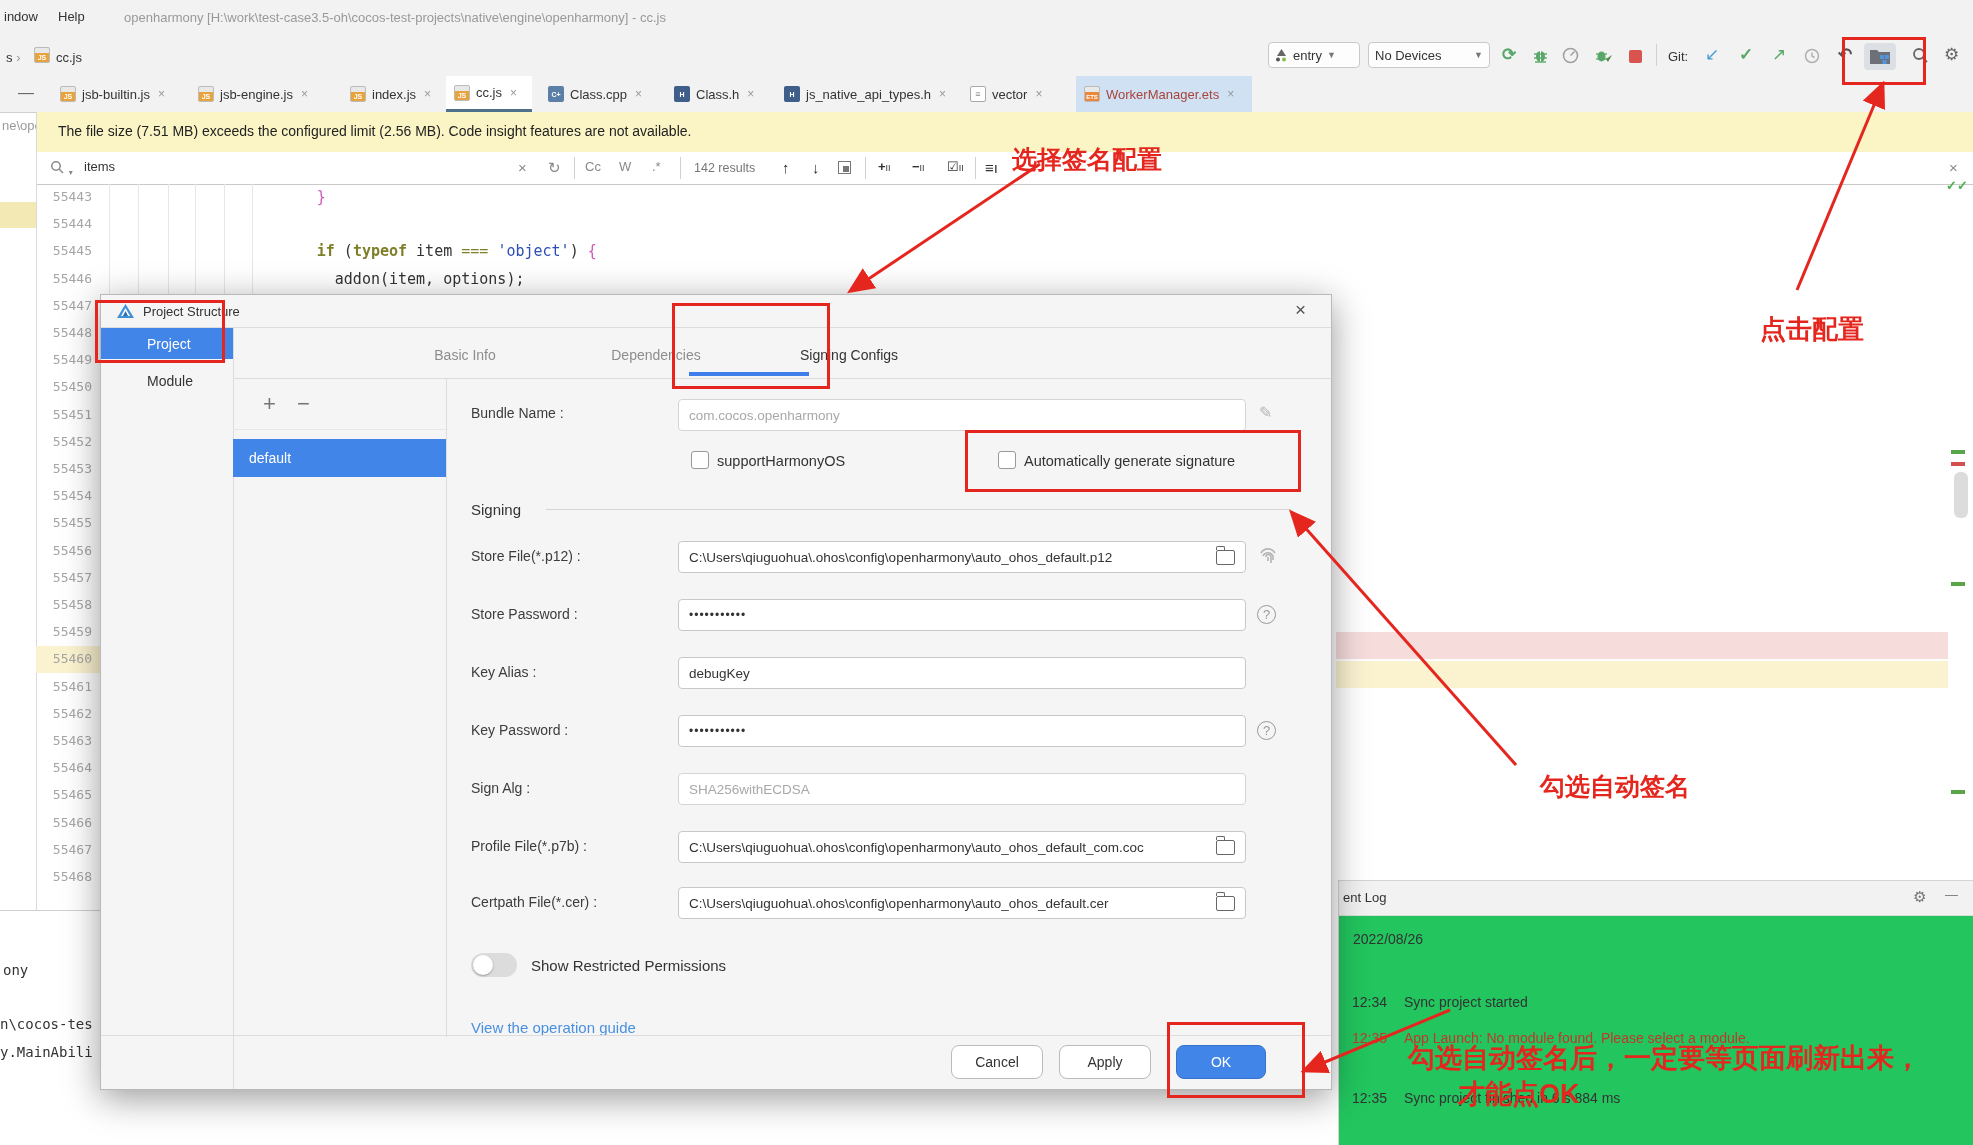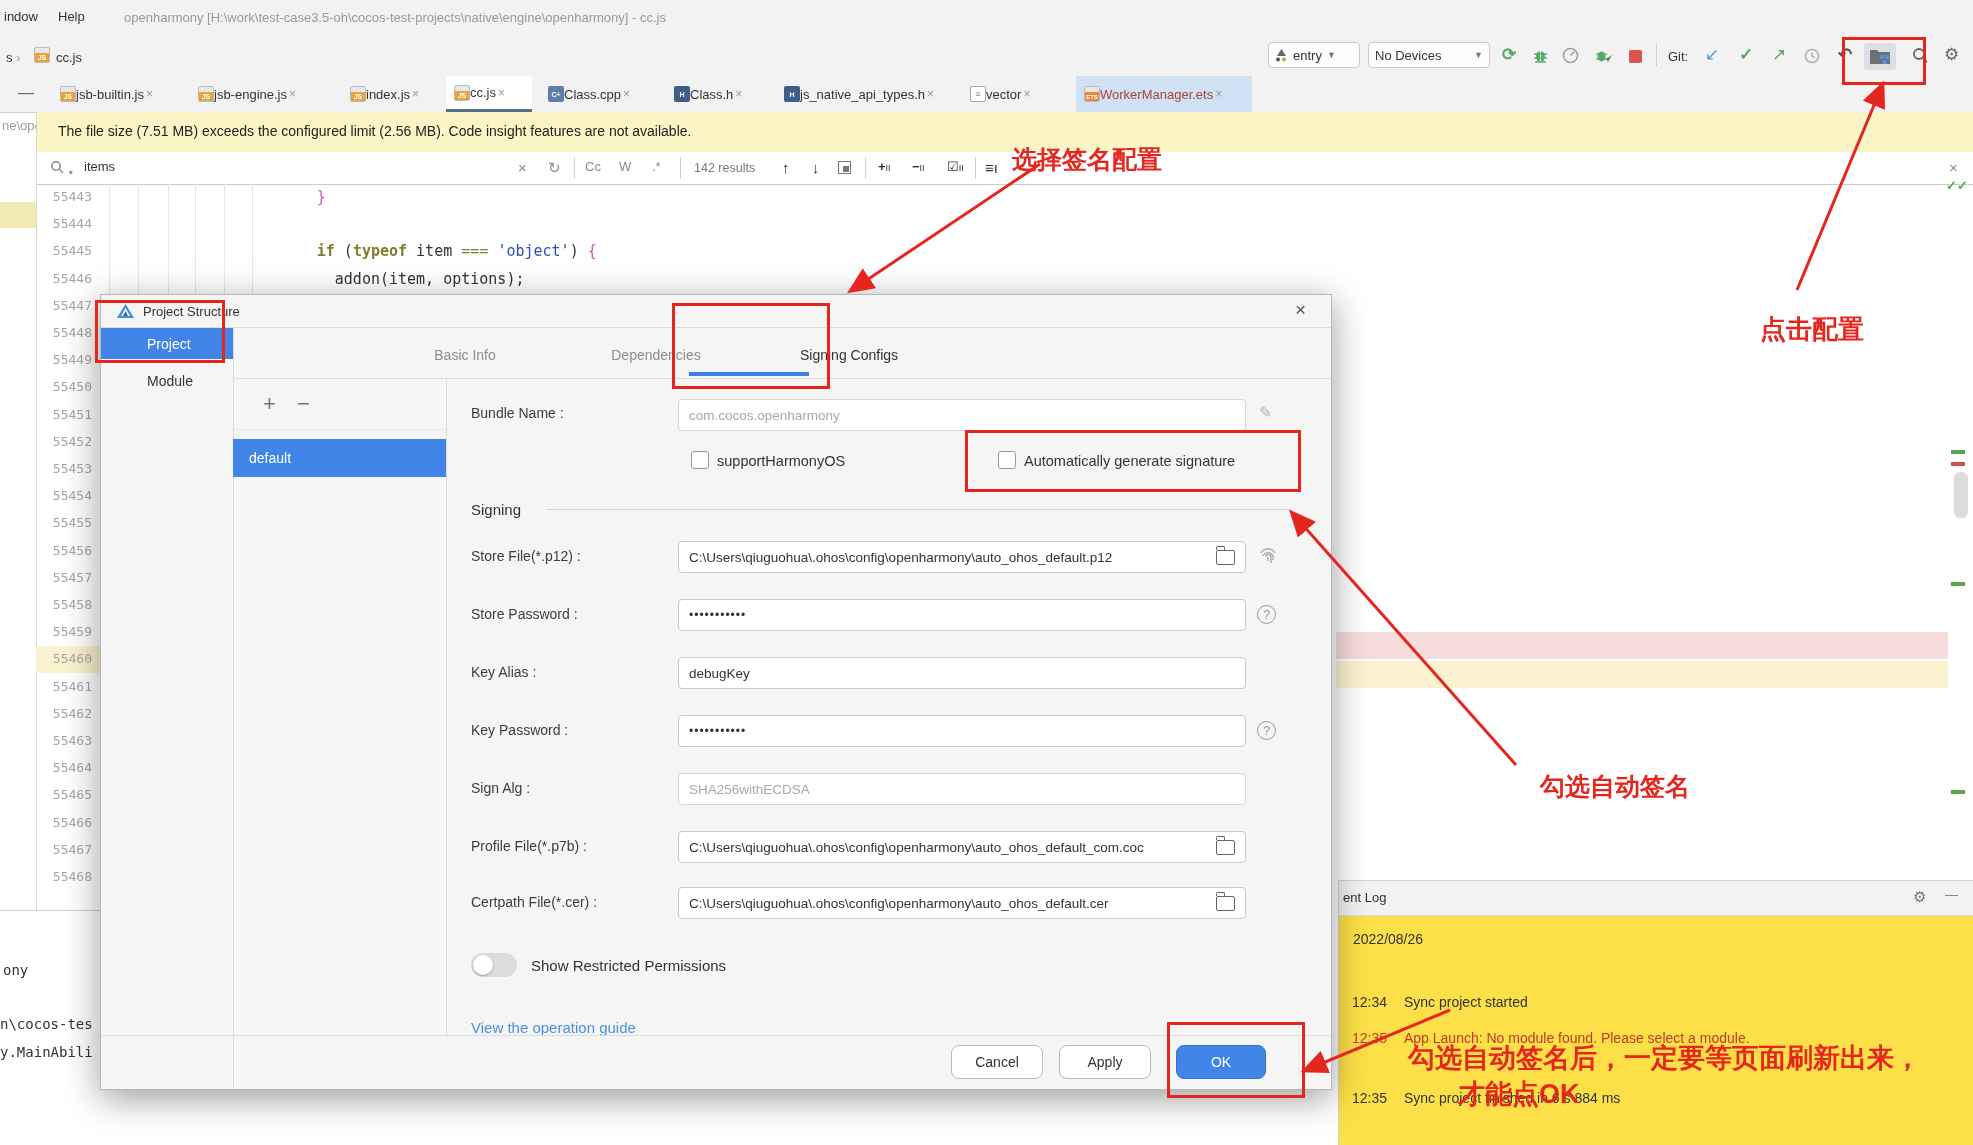--- a/index.html
+++ b/index.html
@@ -11,21 +11,21 @@
   .menu-item{top:9px;font-size:13px;color:#333;}
   .win-title{left:124px;top:10px;font-size:13px;color:#999;}
   .row2{left:0;top:34px;width:1973px;height:42px;background:#f2f2f2;border-bottom:1px solid #e0e0e0;}
   .crumb{font-size:13px;color:#333;top:16px;}
   .combo{top:8px;height:26px;background:#fdfdfd;border:1px solid #c9c9c9;border-radius:4px;
          display:flex;align-items:center;padding:0 6px;font-size:13px;color:#333;gap:5px;box-sizing:border-box;}
   .tbicon{top:12px;font-size:17px;line-height:18px;}
   .vdiv{top:10px;width:1px;height:22px;background:#d0d0d0;}
   
   .tabbar{left:0;top:76px;width:1973px;height:36px;background:#f2f2f2;border-bottom:1px solid #cfcfcf;}
-  .tab{top:0;height:36px;display:flex;align-items:center;padding:0 8px;box-sizing:border-box;font-size:13px;color:#333;}
+  .tab{top:0;height:36px;display:flex;align-items:center;gap:6px;padding:0 8px;box-sizing:border-box;font-size:13px;color:#333;}
   .tab.active{background:#fff;border-bottom:3px solid #51708a;}
   .tab.ets{background:#cfe1f3;color:#a8443a;align-items:center;}
   .tab .x{color:#999;font-size:12px;margin-left:2px;}
   .ficon{width:16px;height:16px;border-radius:2px;display:inline-flex;align-items:center;justify-content:center;
          font-size:7px;font-weight:bold;color:#fff;flex:0 0 auto;}
   .ficon.js{background:#e8e8e8;border:1px solid #bbb;color:#b07c1f;position:relative;box-sizing:border-box;}
   .ficon.js i{position:absolute;left:0;right:0;bottom:0;height:9px;background:#e9a33c;color:#fff;font-style:normal;
               display:flex;align-items:center;justify-content:center;font-size:7px;}
   .ficon.cpp{background:#5c7fa8;}
   .ficon.h{background:#3f5f8a;}
@@ -48,21 +48,21 @@
   .tk-o{color:#7f7f2a;}
   .tk-s{color:#2c4fb5;}
   .tk-p{color:#cf59b8;}
   .iguide{position:absolute;width:1px;background:#e7e7e7;top:184px;height:110px;}
   .band{position:absolute;left:1336px;width:612px;height:27px;}
   .stripe-mark{position:absolute;left:1951px;width:14px;height:4px;}
   
   .console{left:0;top:910px;width:100px;height:235px;background:#fff;border-top:1px solid #cfcfcf;}
   .cfrag{position:absolute;font-family:"DejaVu Sans Mono",monospace;font-size:14px;color:#333;white-space:pre;}
   
-  .eventlog{left:1338px;top:880px;width:635px;height:265px;background:#fde047;border-left:1px solid #d4d4d4;border-top:1px solid #d4d4d4;}
+  .eventlog{left:1338px;top:880px;width:635px;height:265px;background:#22c55e;border-left:1px solid #d4d4d4;border-top:1px solid #d4d4d4;}
   .el-head{position:absolute;left:0;top:0;width:635px;height:34px;background:#f2f2f2;border-bottom:1px solid #ddd;}
   .el-title{position:absolute;left:4px;top:9px;font-size:13px;color:#333;}
   .el-entry{position:absolute;font-size:14px;color:#333;}
   .el-entry.red{color:#c0392b;}
   .el-time{display:inline-block;width:52px;}
   
   .dialog{left:100px;top:294px;width:1232px;height:796px;background:#f5f5f5;border:1px solid #b9b9b9;
           box-shadow:0 8px 34px rgba(0,0,0,.4);box-sizing:border-box;}
   .dlg-title{position:absolute;left:42px;top:9px;font-size:13px;color:#333;}
   .dlg-x{position:absolute;left:1194px;top:4px;font-size:19px;color:#555;}

